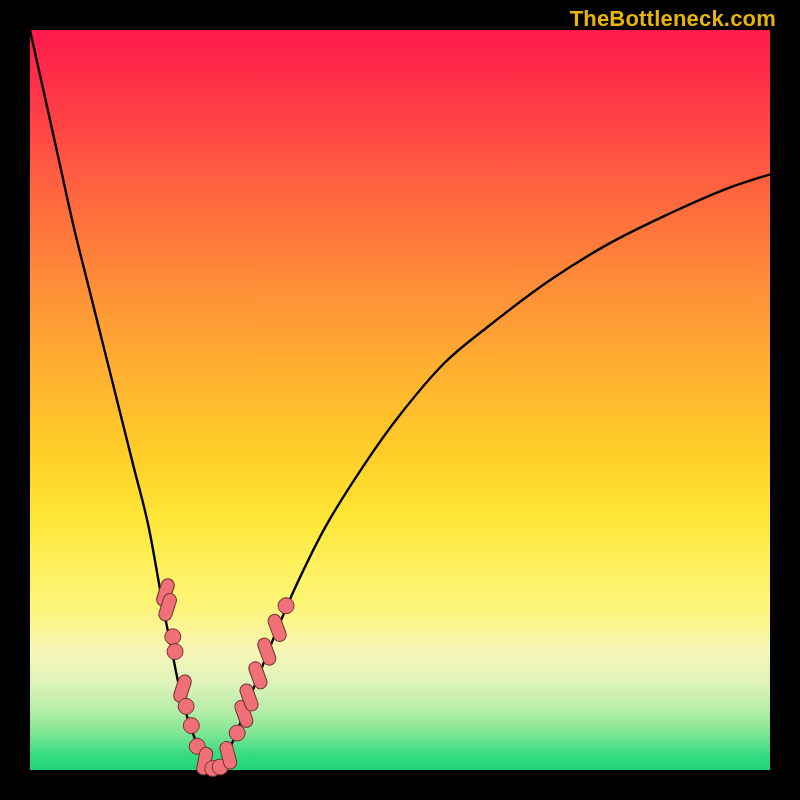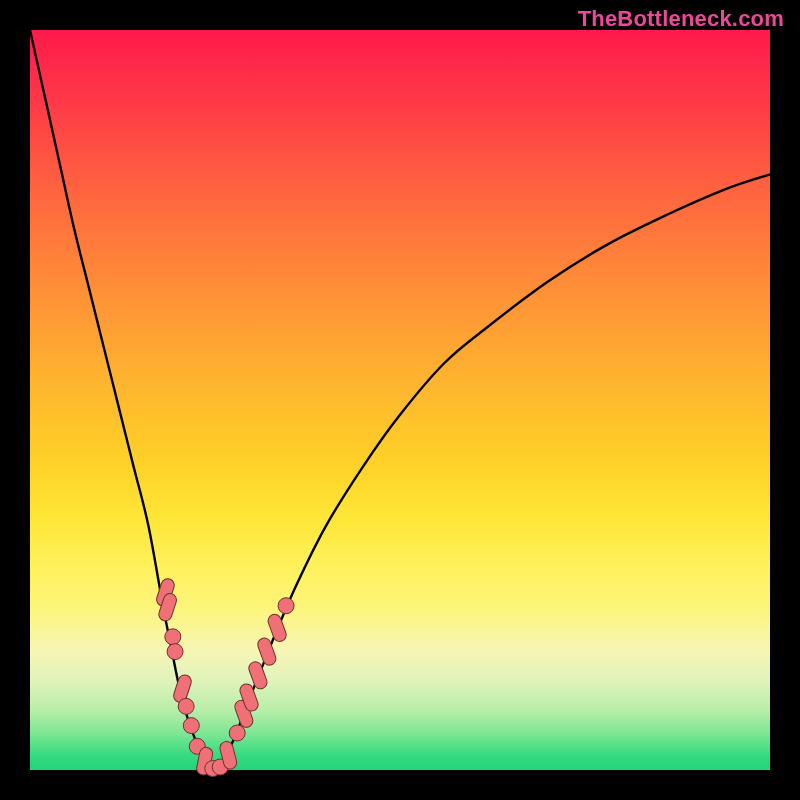--- a/index.html
+++ b/index.html
@@ -13,22 +13,22 @@
   }
   .frame {
     position: relative;
     width: 800px;
     height: 800px;
     background: #000;
   }
   .watermark {
     position: absolute;
     top: 6px;
-    right: 16px;
-    color: #ec4899;
+    right: 24px;
+    color: #eab308;
     font-size: 22px;
     font-weight: 600;
     z-index: 10;
     letter-spacing: 0.2px;
   }
   .plot {
     position: absolute;
     left: 30px;
     top: 30px;
     width: 740px;

